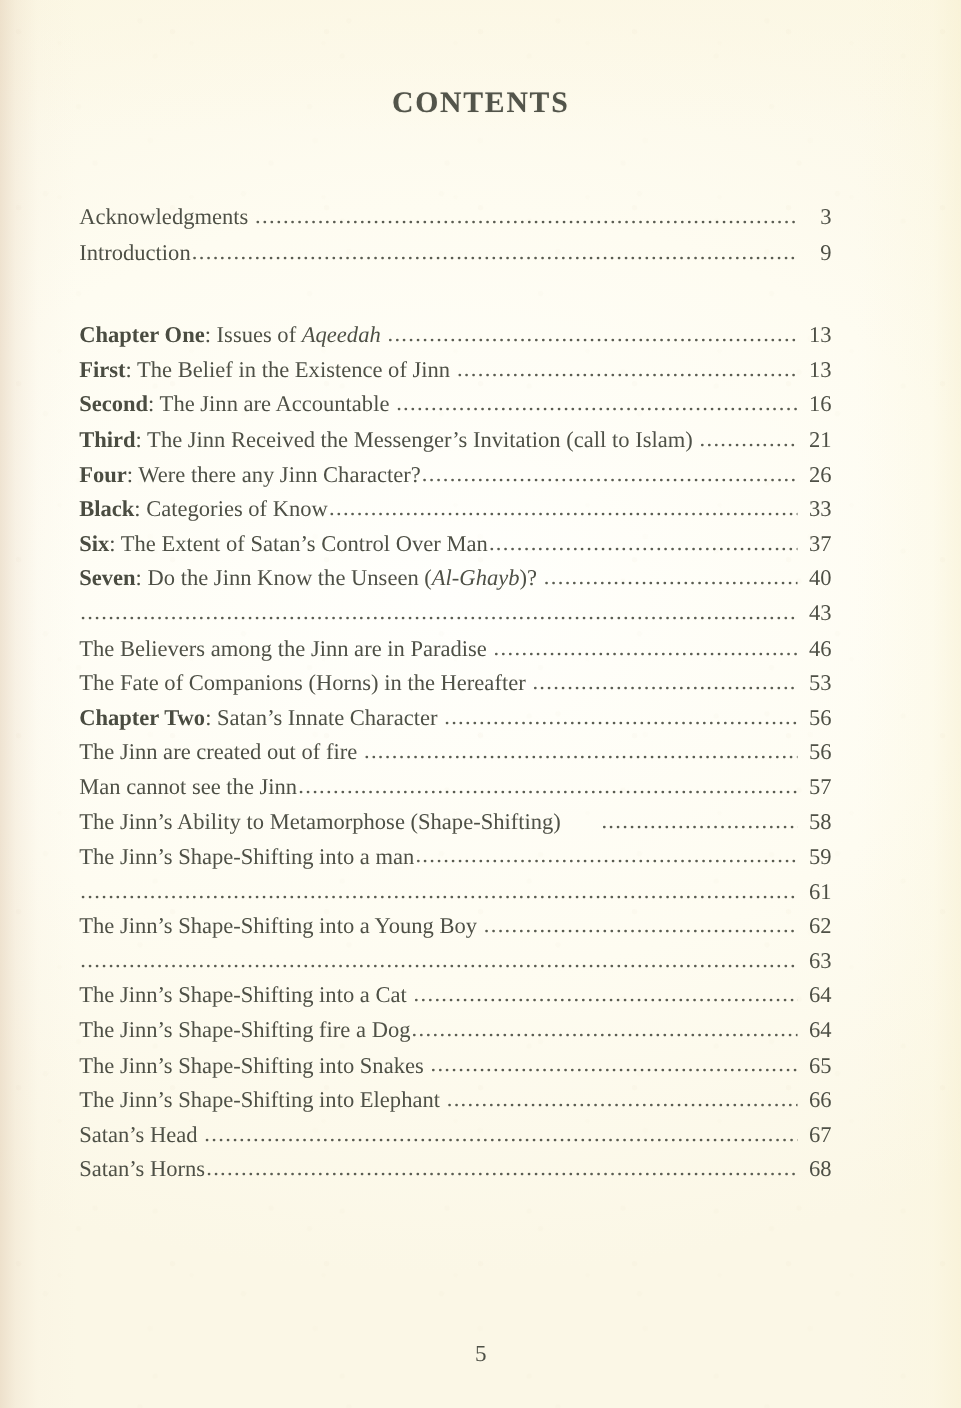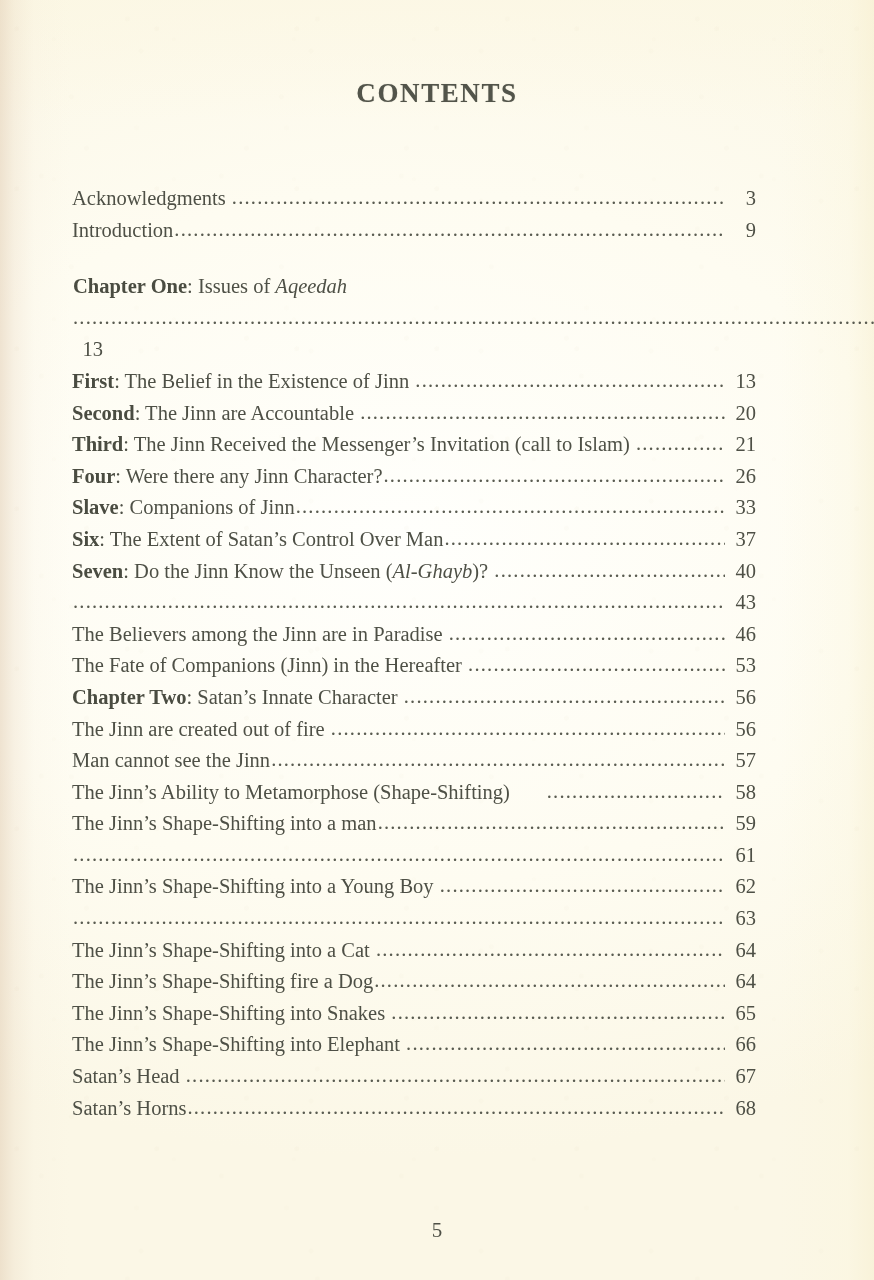--- a/index.html
+++ b/index.html
@@ -120,22 +120,21 @@
   .entry .pageno {
     flex: 0 0 auto;
     text-align: right;
     min-width: 25px;
     padding-left: 5px;
     color: #4e5046;
   }
 
   
   .entry.gap-before {
-    margin-top: 25px;
-    flex-direction: column;
+    margin-top: 44px;
   }
 
   #folio {
     position: absolute;
     top: 1218px;
     left: 0;
     width: 874px;
     text-align: center;
     font-size: 21px;
     color: #4e5046;
@@ -167,34 +166,34 @@
         <span class="pageno">13</span>
       </div>
       <div class="entry">
         <span class="lead-in"><span class="prefix">First</span><span>: </span><span>The Belief in the Existence of Jinn</span>&nbsp;</span>
         <span class="dots"></span>
         <span class="pageno">13</span>
       </div>
       <div class="entry">
         <span class="lead-in"><span class="prefix">Second</span><span>: </span><span>The Jinn are Accountable</span>&nbsp;</span>
         <span class="dots"></span>
-        <span class="pageno">20</span>
+        <span class="pageno">16</span>
       </div>
       <div class="entry">
         <span class="lead-in"><span class="prefix">Third</span><span>: </span><span>The Jinn Received the Messenger’s Invitation (call to Islam)</span>&nbsp;</span>
         <span class="dots"></span>
         <span class="pageno">21</span>
       </div>
       <div class="entry">
         <span class="lead-in"><span class="prefix">Four</span><span>:  </span><span>Were there any Jinn Character?</span></span>
         <span class="dots"></span>
         <span class="pageno">26</span>
       </div>
       <div class="entry">
-        <span class="lead-in"><span class="prefix">Slave</span><span>: </span><span>Companions of Jinn</span></span>
+        <span class="lead-in"><span class="prefix">Black</span><span>: </span><span>Categories of Know</span></span>
         <span class="dots"></span>
         <span class="pageno">33</span>
       </div>
       <div class="entry">
         <span class="lead-in"><span class="prefix">Six</span><span>: </span><span>The Extent of Satan’s Control Over Man</span></span>
         <span class="dots"></span>
         <span class="pageno">37</span>
       </div>
       <div class="entry">
         <span class="lead-in"><span class="prefix">Seven</span><span>: </span><span>Do the Jinn Know the Unseen (</span><span class="ital">Al-Ghayb</span><span>)?</span>&nbsp;</span>
@@ -204,21 +203,21 @@
       <div class="entry">
         <span class="dots"></span>
         <span class="pageno">43</span>
       </div>
       <div class="entry">
         <span class="lead-in"><span>The Believers among the Jinn are in Paradise</span>&nbsp;</span>
         <span class="dots"></span>
         <span class="pageno">46</span>
       </div>
       <div class="entry">
-        <span class="lead-in"><span>The Fate of Companions (Jinn) in the Hereafter</span>&nbsp;</span>
+        <span class="lead-in"><span>The Fate of Companions (Horns) in the Hereafter</span>&nbsp;</span>
         <span class="dots"></span>
         <span class="pageno">53</span>
       </div>
       <div class="entry">
         <span class="lead-in"><span class="prefix">Chapter Two</span><span>: </span><span>Satan’s Innate Character</span>&nbsp;</span>
         <span class="dots"></span>
         <span class="pageno">56</span>
       </div>
       <div class="entry">
         <span class="lead-in"><span>The Jinn are created out of fire</span>&nbsp;</span>

